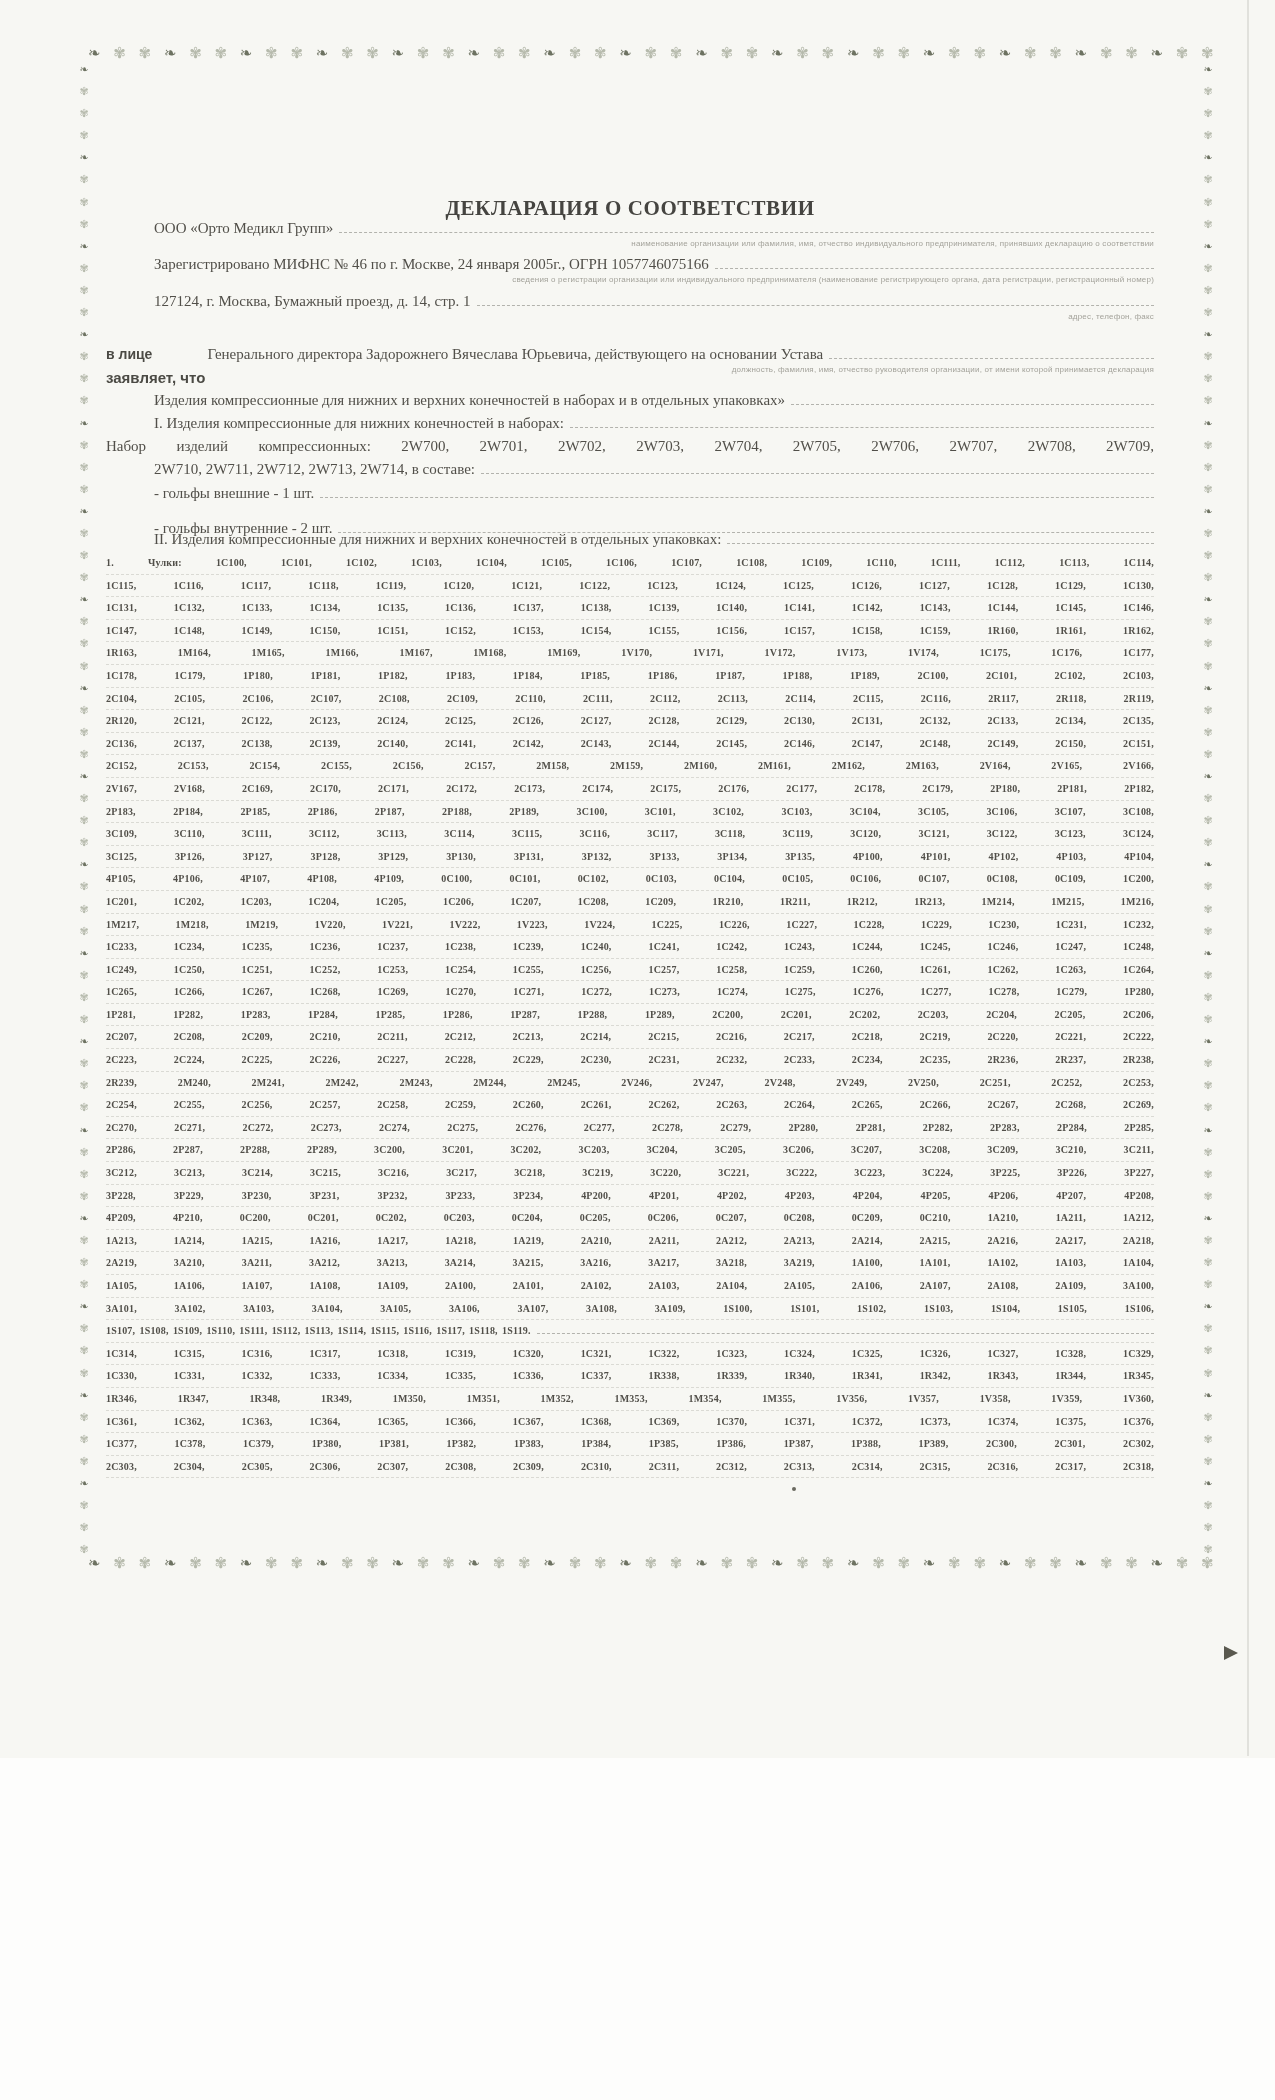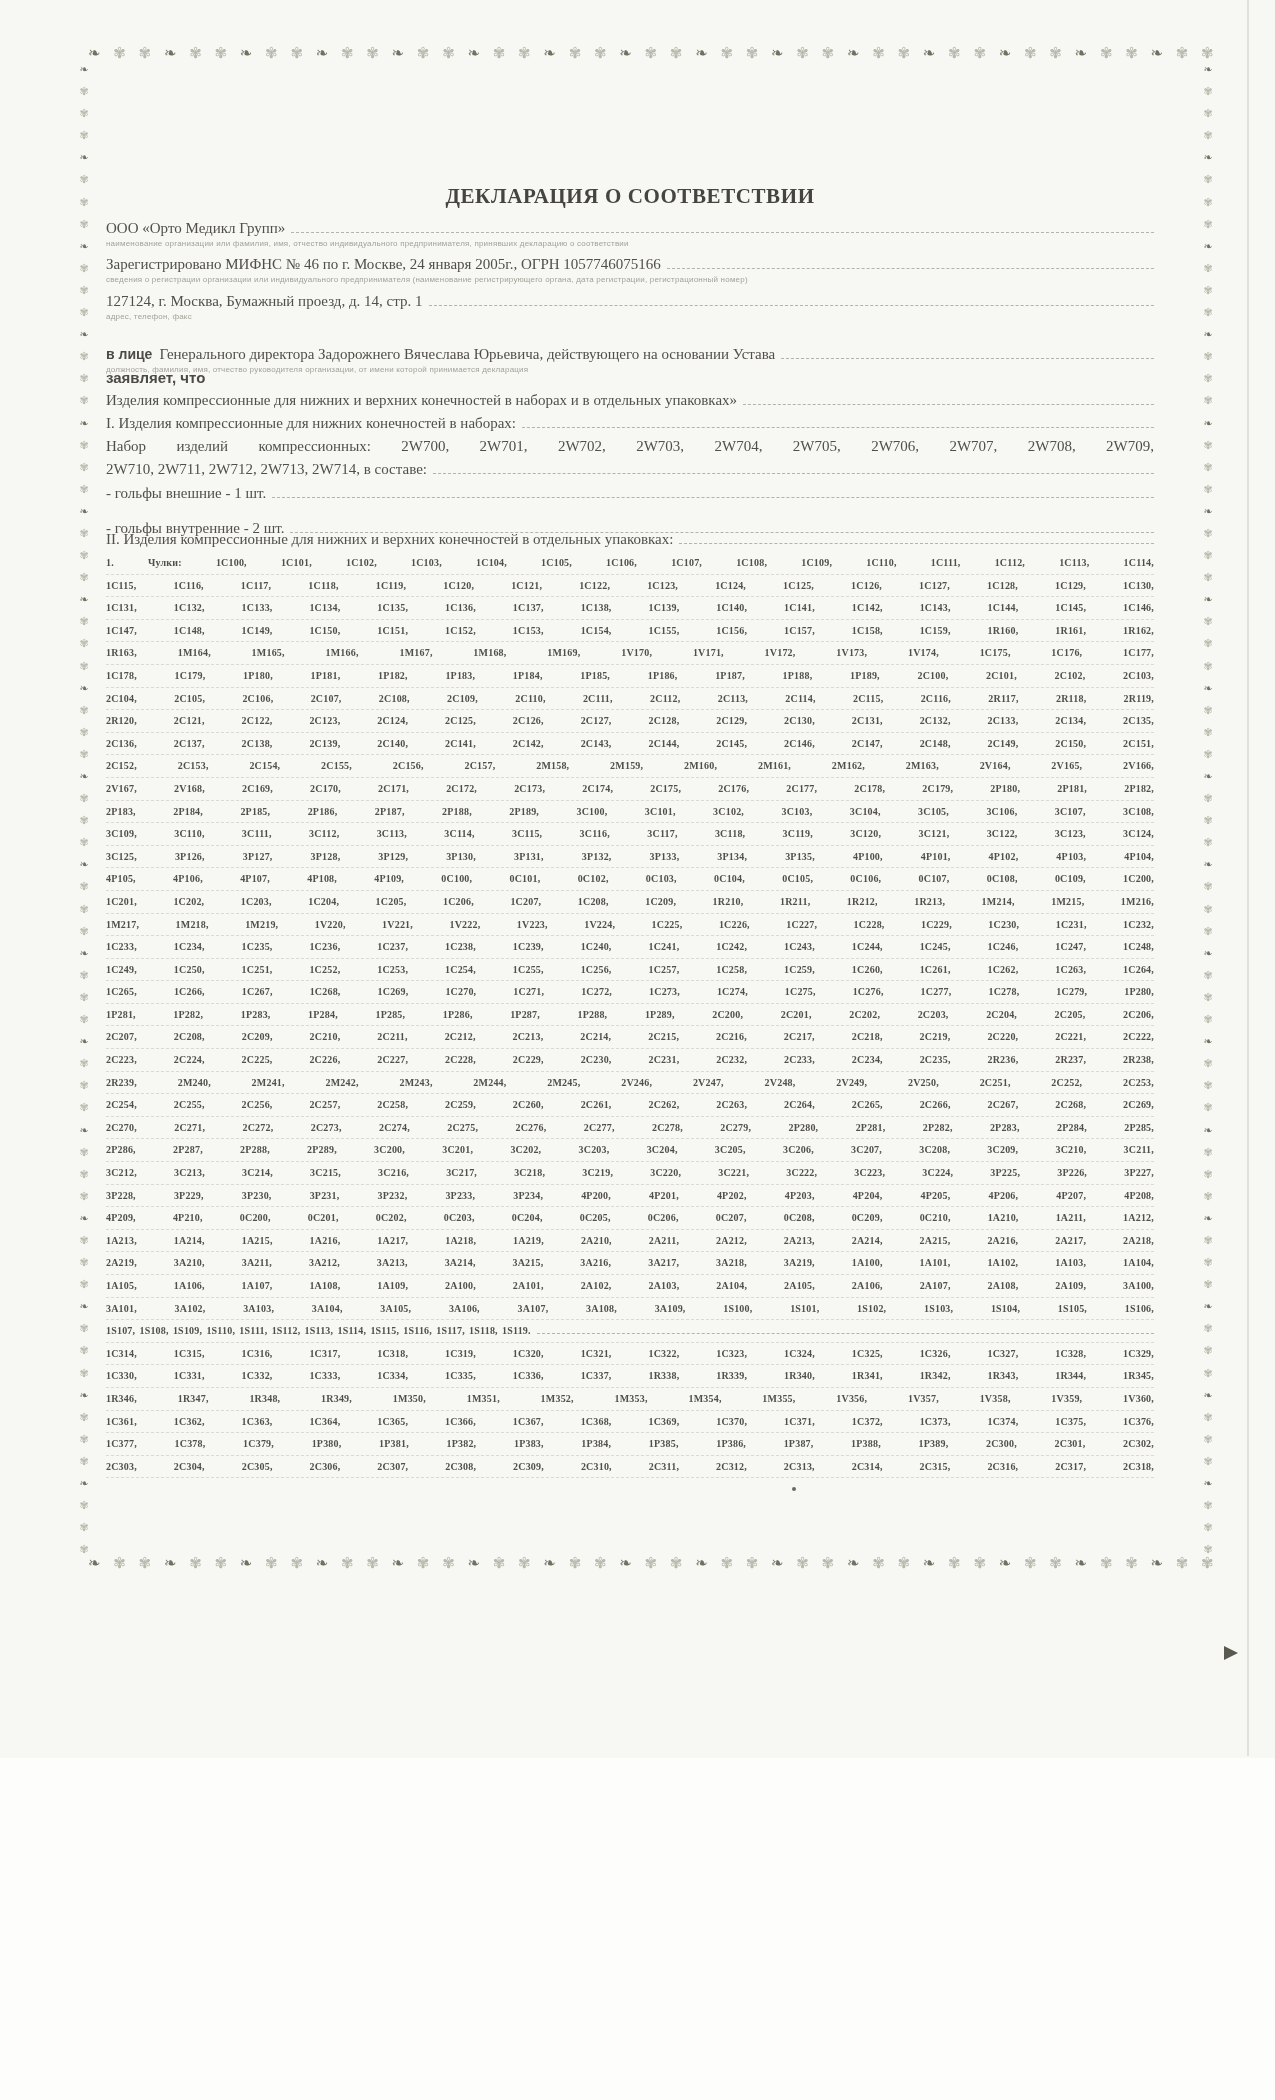--- a/index.html
+++ b/index.html
@@ -21,26 +21,26 @@
   .ol{color:var(--orn-light,#b6baac);}
 
   
   .scan-line{position:absolute;left:1247px;top:0;width:2px;height:1756px;background:#e1e1dc;}
   .arrow-artifact{position:absolute;left:1224px;top:1646px;width:0;height:0;
       border-top:7px solid transparent;border-bottom:7px solid transparent;border-left:14px solid #5a594f;}
   .dot-artifact{position:absolute;left:792px;top:1487px;width:4px;height:4px;border-radius:50%;background:#6a6960;}
 
   
   .doc{position:absolute;left:106px;top:180px;width:1048px;font-size:15px;}
-  .title{margin:4px;font-size:21px;font-weight:bold;color:#454440;text-align:center;letter-spacing:.6px;}
+  .title{margin:16px;font-size:21px;font-weight:bold;color:#454440;text-align:center;letter-spacing:.6px;}
   .row{position:absolute;left:0;right:0;}
   .fline{display:flex;align-items:baseline;line-height:20px;}
-  .fline .t{white-space:pre;}
+  .fline .t{white-space:pre;margin-left:48px;}
   .fill{flex:1;border-bottom:1px dashed #b3b3ad;margin:0 0 4px 6px;min-width:10px;}
-  .cap{text-align:left;font-family:"Liberation Sans",sans-serif;font-size:8px;color:#a3a29a;
+  .cap{text-align:right;font-family:"Liberation Sans",sans-serif;font-size:8px;color:#a3a29a;
        letter-spacing:.2px;margin-top:1px;line-height:10px;}
   .lbl{font-family:"Liberation Sans",sans-serif;font-weight:bold;font-size:14px;color:#4b4a44;margin-right:7px;white-space:pre;}
   .plain{line-height:20px;}
   .just{text-align:justify;text-align-last:justify;line-height:20px;}
 
   
   .codeblock{position:absolute;left:0;right:0;top:372px;}
   .cl{height:22.6px;line-height:22.6px;font-size:10px;letter-spacing:.2px;word-spacing:1.5px;
       text-align:justify;text-align-last:justify;border-bottom:1px dashed rgba(170,170,162,.38);
       box-sizing:border-box;overflow:hidden;font-weight:bold;}

